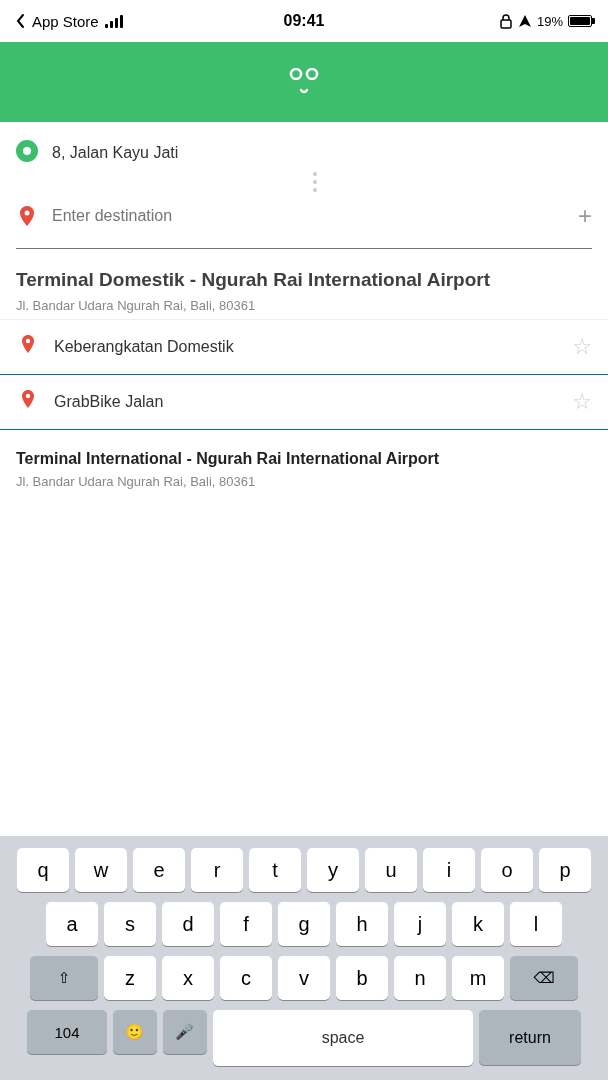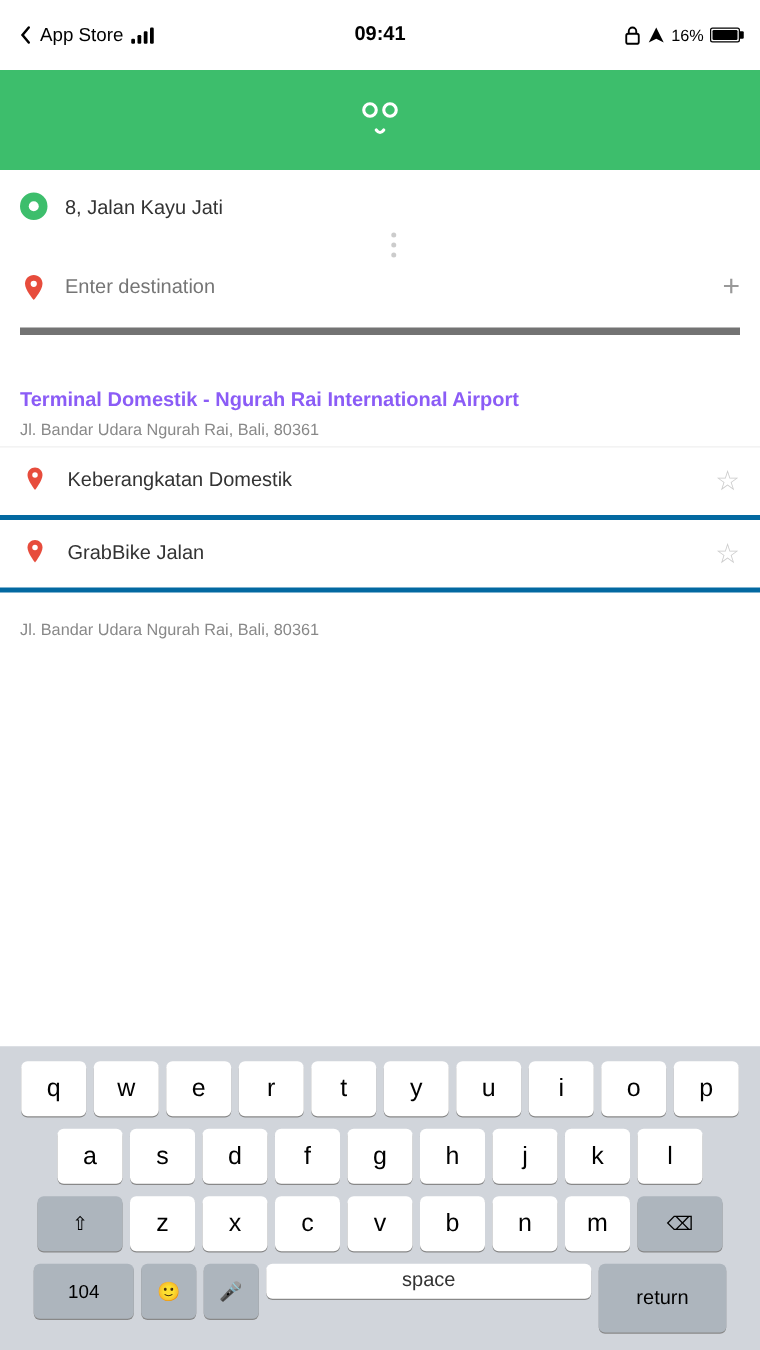--- a/index.html
+++ b/index.html
@@ -8,21 +8,21 @@
       width: 608px;
       height: 1080px;
       font-family: -apple-system, 'SF Pro Text', 'Helvetica Neue', Arial, sans-serif;
       background: #fff;
       overflow: hidden;
       position: relative;
     }
 
     
     .status-bar {
-      height: 56px;
+      height: 42px;
       background: #fff;
       display: flex;
       align-items: center;
       justify-content: space-between;
       padding: 0 16px;
       position: relative;
     }
     .status-left {
       display: flex;
       align-items: center;
@@ -108,21 +108,21 @@
       height: 4px;
       border-radius: 50%;
       background: #ccc;
     }
 
     .destination-row {
       display: flex;
       align-items: center;
       gap: 14px;
       padding: 8px 0 18px 0;
-      border-bottom: 6px solid #737373;
+      border-bottom: 1px solid #737373;
     }
     .dest-pin {
       width: 22px;
       height: 22px;
       display: flex;
       align-items: center;
       justify-content: center;
       flex-shrink: 0;
       color: #e74c3c;
       font-size: 20px;
@@ -146,37 +146,36 @@
     
     .suggestions {
       background: #fff;
     }
 
     .suggestion-main {
       padding: 18px 16px 6px 16px;
       border-bottom: 1px solid #f0f0f0;
     }
     .suggestion-main-title {
-      font-size: 16px;
+      font-size: 19px;
       font-weight: 700;
-      color: #8b5cf6;
+      color: #404040;
       line-height: 1.4;
-      margin-top: 24px;
     }
     .suggestion-main-subtitle {
       font-size: 13px;
       color: #888;
       margin-top: 4px;
     }
 
     .suggestion-item {
       display: flex;
       align-items: center;
       padding: 14px 16px;
-      border-bottom: 4px solid #0369a1;
+      border-bottom: 1px solid #0369a1;
       gap: 14px;
     }
     .suggestion-item:last-child {
       border-bottom: none;
     }
     .item-pin {
       color: #e74c3c;
       font-size: 18px;
       flex-shrink: 0;
       width: 24px;
@@ -261,21 +260,21 @@
     .key-emoji {
       width: 44px;
       height: 44px;
     }
     .key-mic {
       width: 44px;
       height: 44px;
     }
     .key-space {
       width: 260px;
-      height: 28px;
+      height: 56px;
       font-size: 16px;
       color: #333;
     }
     .key-return {
       width: 102px;
       height: 55px;
       background: #adb5bd;
       font-size: 16px;
     }
 
@@ -340,21 +339,21 @@
   <div class="status-right">
 
     <svg width="14" height="16" viewBox="0 0 14 16">
       <rect x="2" y="7" width="10" height="8" rx="1.5" fill="none" stroke="#000" stroke-width="1.5"></rect>
       <path d="M4 7V5a3 3 0 016 0v2" fill="none" stroke="#000" stroke-width="1.5"></path>
     </svg>
 
     <svg width="14" height="14" viewBox="0 0 14 14">
       <polygon points="7,1 13,13 7,10 1,13" fill="#000"></polygon>
     </svg>
-    <span>16%</span>
+    <span>19%</span>
     <div class="battery-icon">
       <div class="battery-fill"></div>
     </div>
   </div>
 </div>
 
 <div class="app-header">
   <div class="smiley">
     <svg width="50" height="35" viewBox="0 0 50 35">
       <circle cx="17" cy="12" r="5" fill="none" stroke="#fff" stroke-width="2.5"></circle>
@@ -413,20 +412,21 @@
       <svg width="16" height="20" viewBox="0 0 16 20">
         <path d="M8 1C4.69 1 2 3.69 2 7c0 4.5 6 12 6 12s6-7.5 6-12c0-3.31-2.69-6-6-6z" fill="#e74c3c"></path>
         <circle cx="8" cy="7" r="2.2" fill="#fff"></circle>
       </svg>
     </span>
     <span class="item-label">GrabBike Jalan</span>
     <span class="item-star">☆</span>
   </div>
 
   <div class="suggestion-main2">
+    <div class="suggestion-main2-title">Terminal International - Ngurah Rai International Airport</div>
     <div class="suggestion-main2-subtitle">Jl. Bandar Udara Ngurah Rai, Bali, 80361</div>
   </div>
 
 </div>
 
 <div class="keyboard">
 
   <div class="key-row">
     <div class="key key-letter">q</div>
     <div class="key key-letter">w</div>

